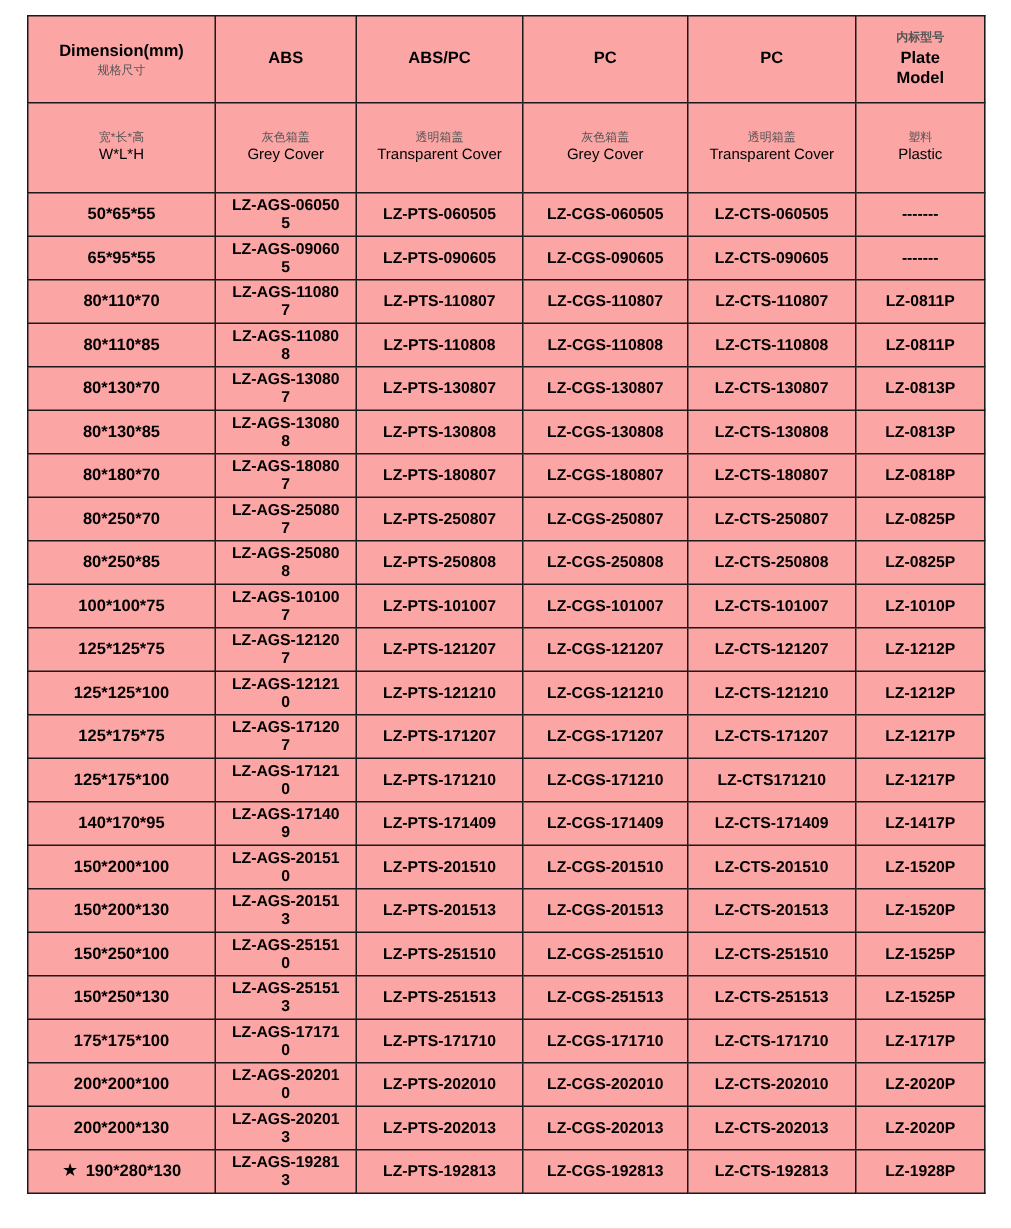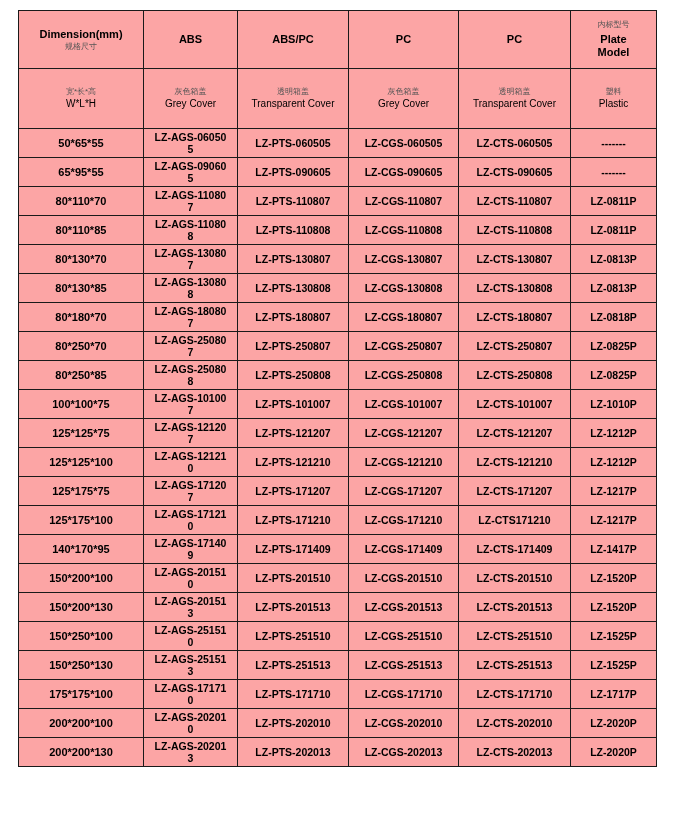--- a/index.html
+++ b/index.html
@@ -43,21 +43,21 @@
   }
   .h-cn {
     display: block;
     font-weight: normal;
     font-size: 8px;
     color: #555;
     margin-top: 2px;
   }
   .h-cn-top {
     display: block;
-    font-weight: normal;
+    font-weight: bold;
     font-size: 8px;
     color: #555;
     margin-bottom: 4px;
   }
   .sub-cn {
     display: block;
     font-weight: normal;
     font-size: 8px;
     color: #555;
   }
@@ -323,15 +323,23 @@
           <td class="c5">LZ-2020P</td>
         </tr>
         <tr>
           <td class="c0">200*200*130</td>
           <td class="c1">LZ-AGS-202013</td>
           <td class="c2">LZ-PTS-202013</td>
           <td class="c3">LZ-CGS-202013</td>
           <td class="c4">LZ-CTS-202013</td>
           <td class="c5">LZ-2020P</td>
         </tr>
+        <tr>
+          <td class="c0"><span class="star">★</span> 190*280*130</td>
+          <td class="c1">LZ-AGS-192813</td>
+          <td class="c2">LZ-PTS-192813</td>
+          <td class="c3">LZ-CGS-192813</td>
+          <td class="c4">LZ-CTS-192813</td>
+          <td class="c5">LZ-1928P</td>
+        </tr>
       </tbody>
   </table>
 </div>
 
 </body></html>

